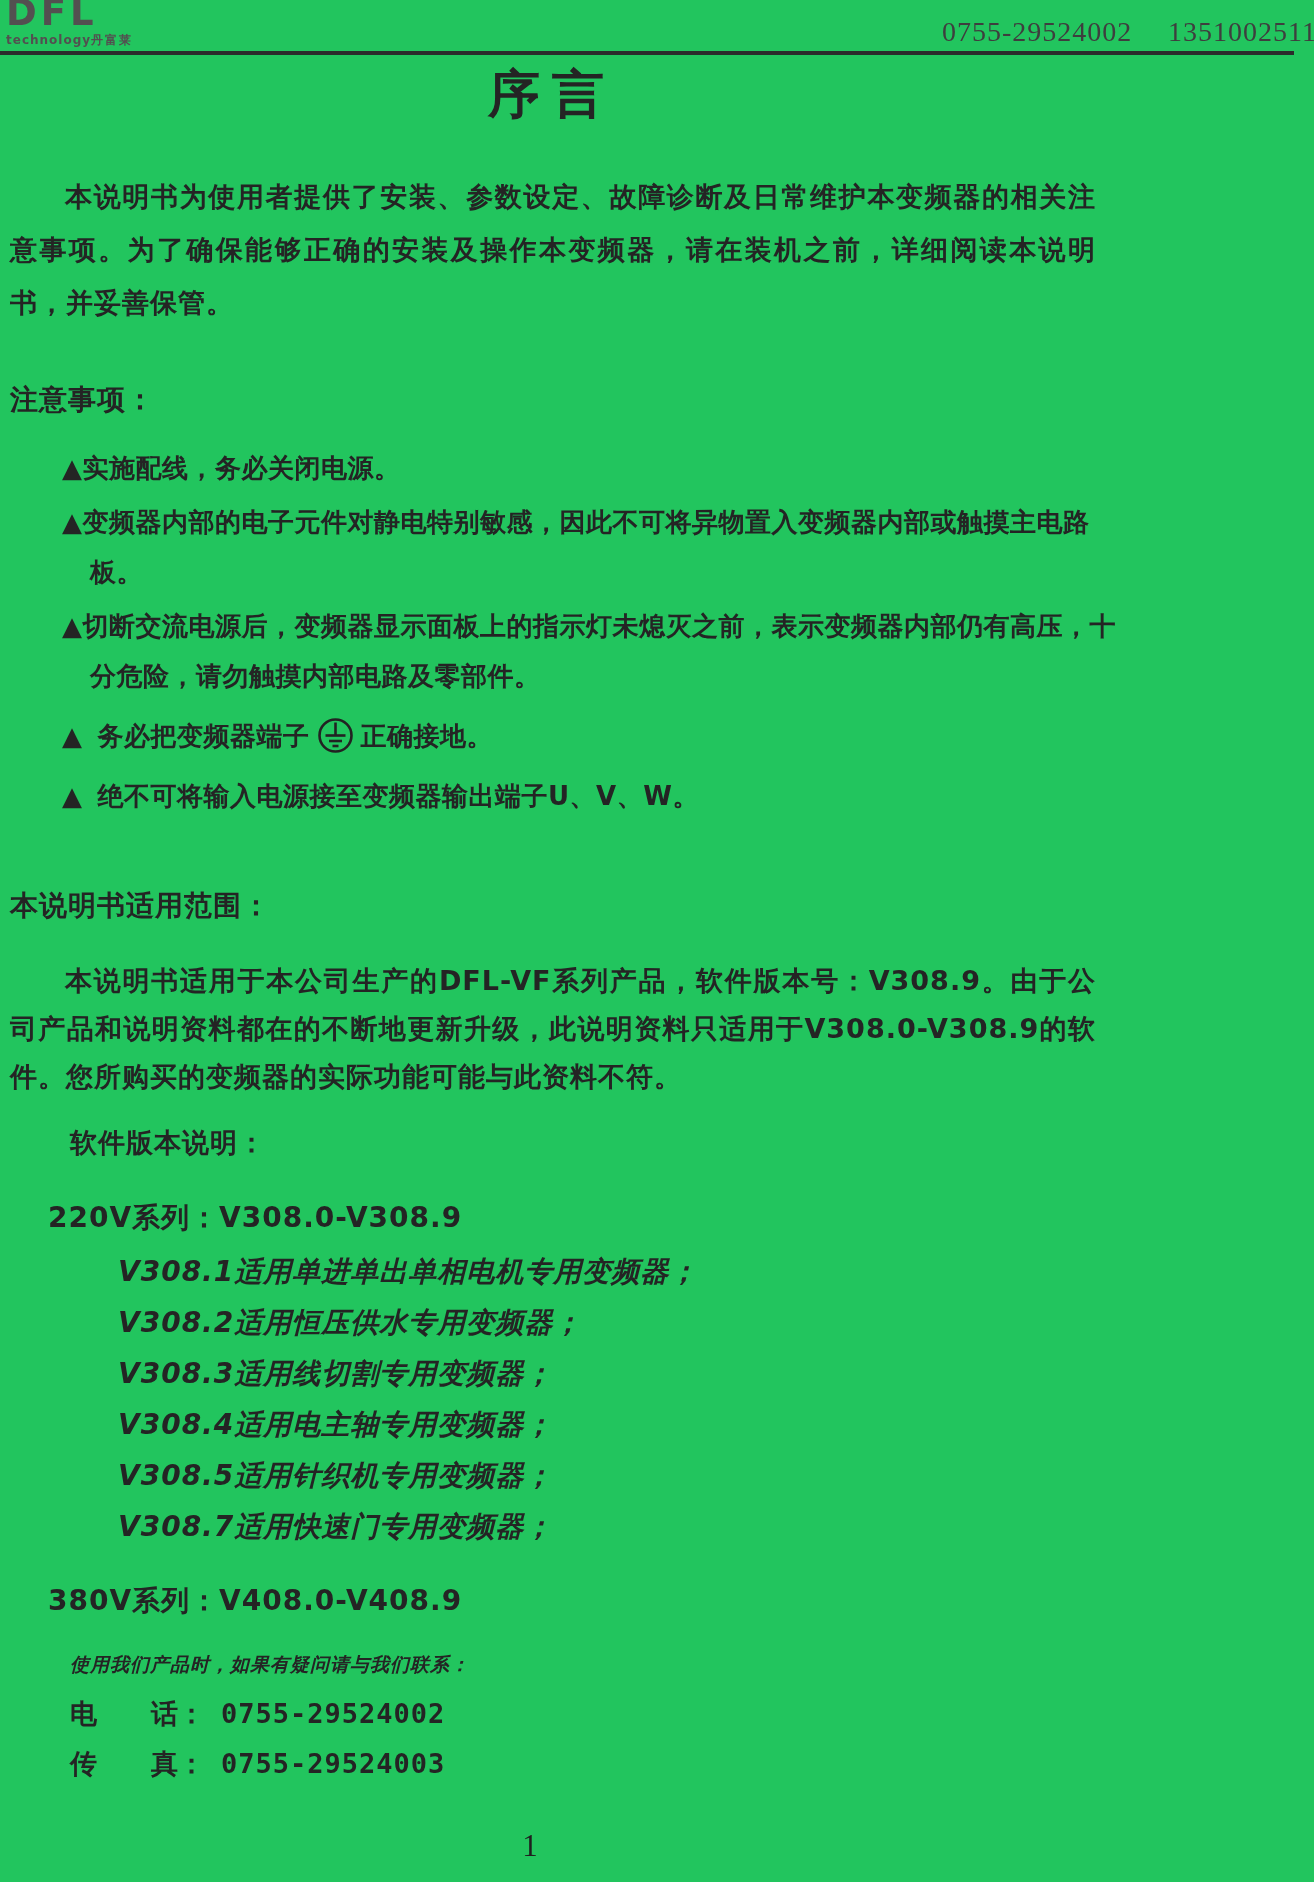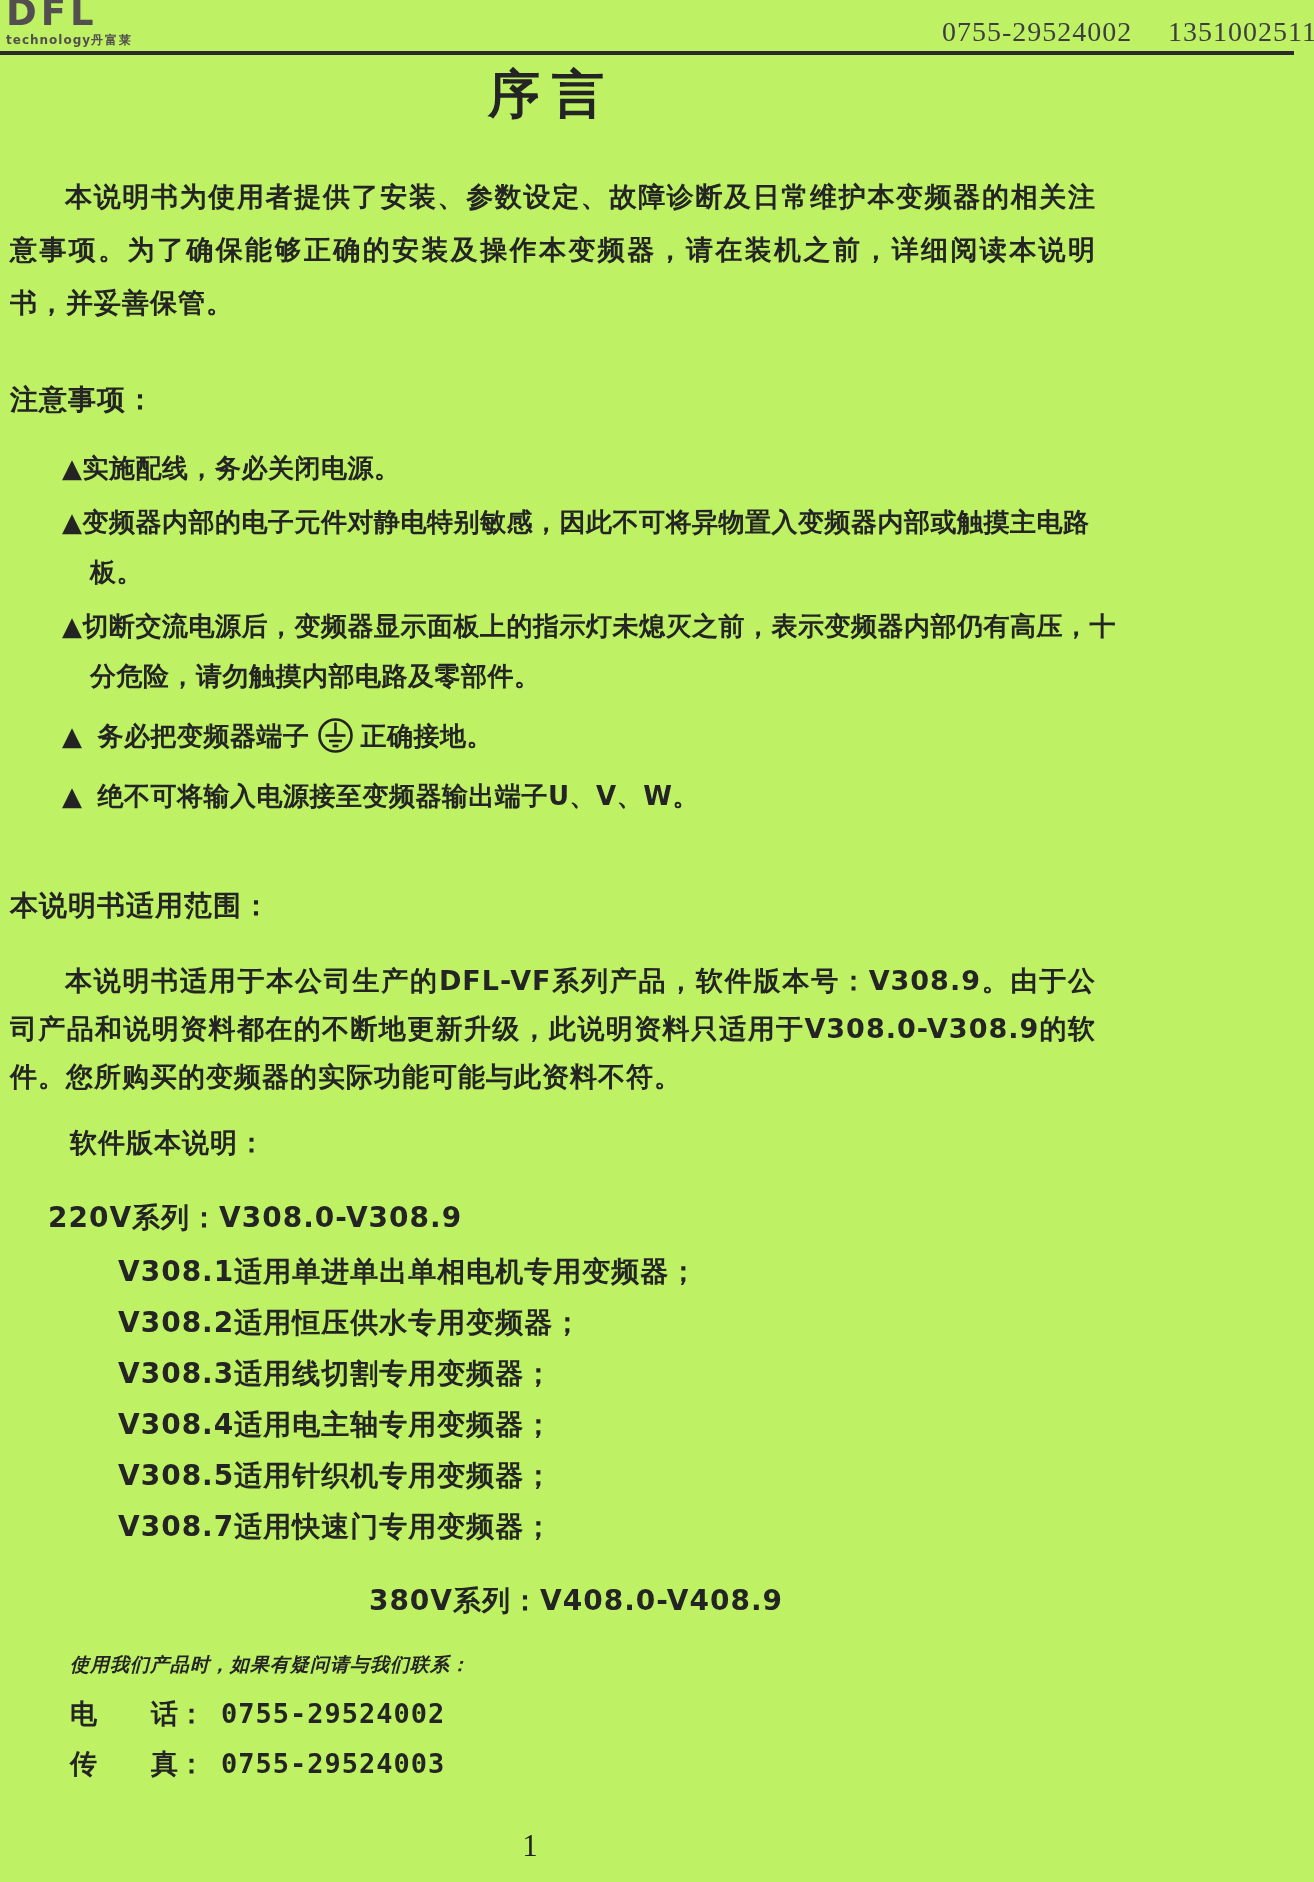--- a/index.html
+++ b/index.html
@@ -1,19 +1,19 @@
 <!DOCTYPE html>
 <html><head>
 <meta charset="utf-8">
 <style>
   html,body{margin:0;padding:0;background:#ffffff;}
   .page{
     position:relative;
     width:1314px;height:1882px;
-    background:#bef264;
+    background:#22c55e;
     color:#262626;
     font-family:"DejaVu Sans",sans-serif;
     overflow:hidden;
   }
   
   .header{position:relative;height:56px;}
   .header-rule{position:absolute;top:51px;left:0;width:1294px;height:4px;background:#2b2b2b;}
   .logo{position:absolute;left:6px;top:-6px;line-height:1;}
   .logo-text{
     font-family:"DejaVu Sans",sans-serif;font-weight:900;
@@ -55,22 +55,22 @@
   .ground-icon{display:inline-block;vertical-align:-9px;margin:0 7px;}
   
   .scope-body{
     margin:32px 0 0 10px;width:1086px;
     font-size:27px;line-height:48px;letter-spacing:1px;
     text-indent:55px;text-align:justify;
   }
   
   .versions-h{margin:24px 0 0 70px;font-size:27px;letter-spacing:1px;}
   .series{margin:38px 0 0 48px;font-size:28px;letter-spacing:1px;}
-  .series.second{margin-top:36px;text-align:center;}
-  .vitem{margin:13px 0 0 118px;font-size:28px;letter-spacing:1px;}
+  .series.second{margin-top:36px;}
+  .vitem{margin:13px 0 0 118px;font-size:28px;letter-spacing:1px;font-style:italic;}
   .vitem.first{margin-top:16px;}
   
   .contact-intro{margin:32px 0 0 70px;font-size:19px;letter-spacing:1px;font-style:italic;}
   .contact-rows{margin-top:18px;}
   .crow{margin:0 0 13px 70px;display:flex;align-items:baseline;height:37px;}
   .clabel{font-size:27px;margin-right:16px;white-space:pre;}
   .cvalue.digits{
     font-family:"DejaVu Sans Mono","Liberation Mono",monospace;
     font-size:27px;font-weight:bold;letter-spacing:1px;color:#242424;
   }

